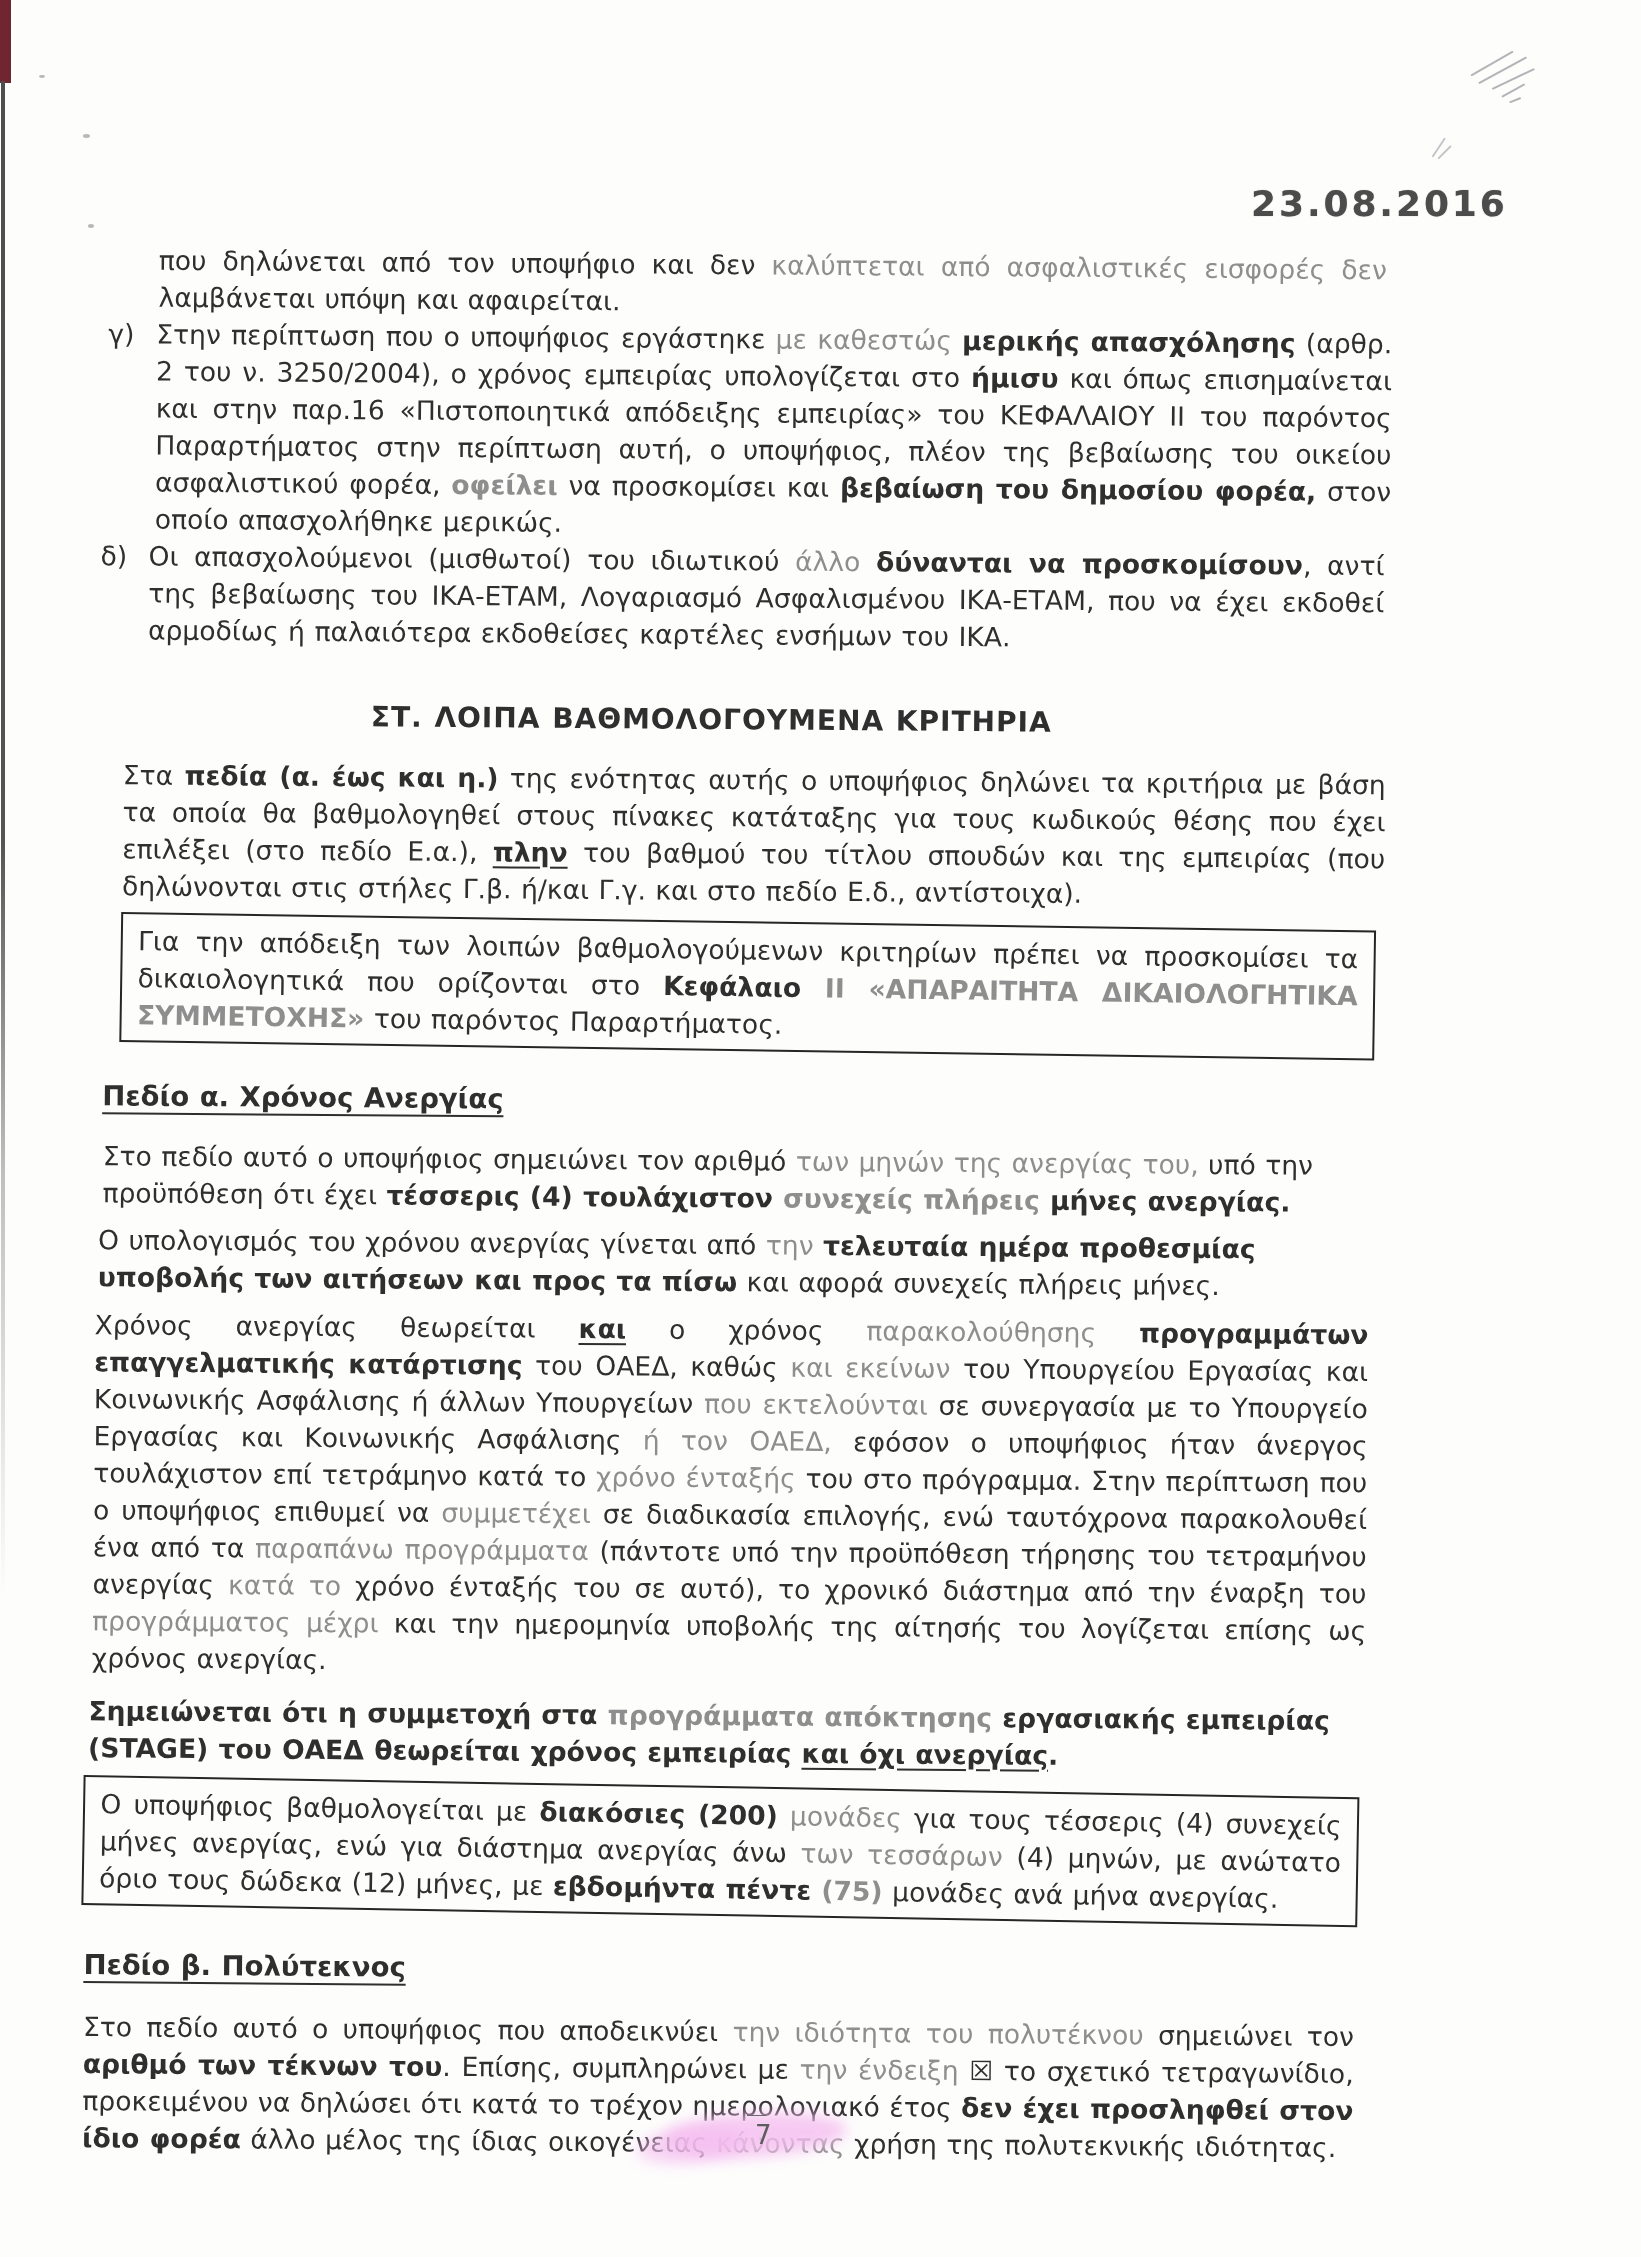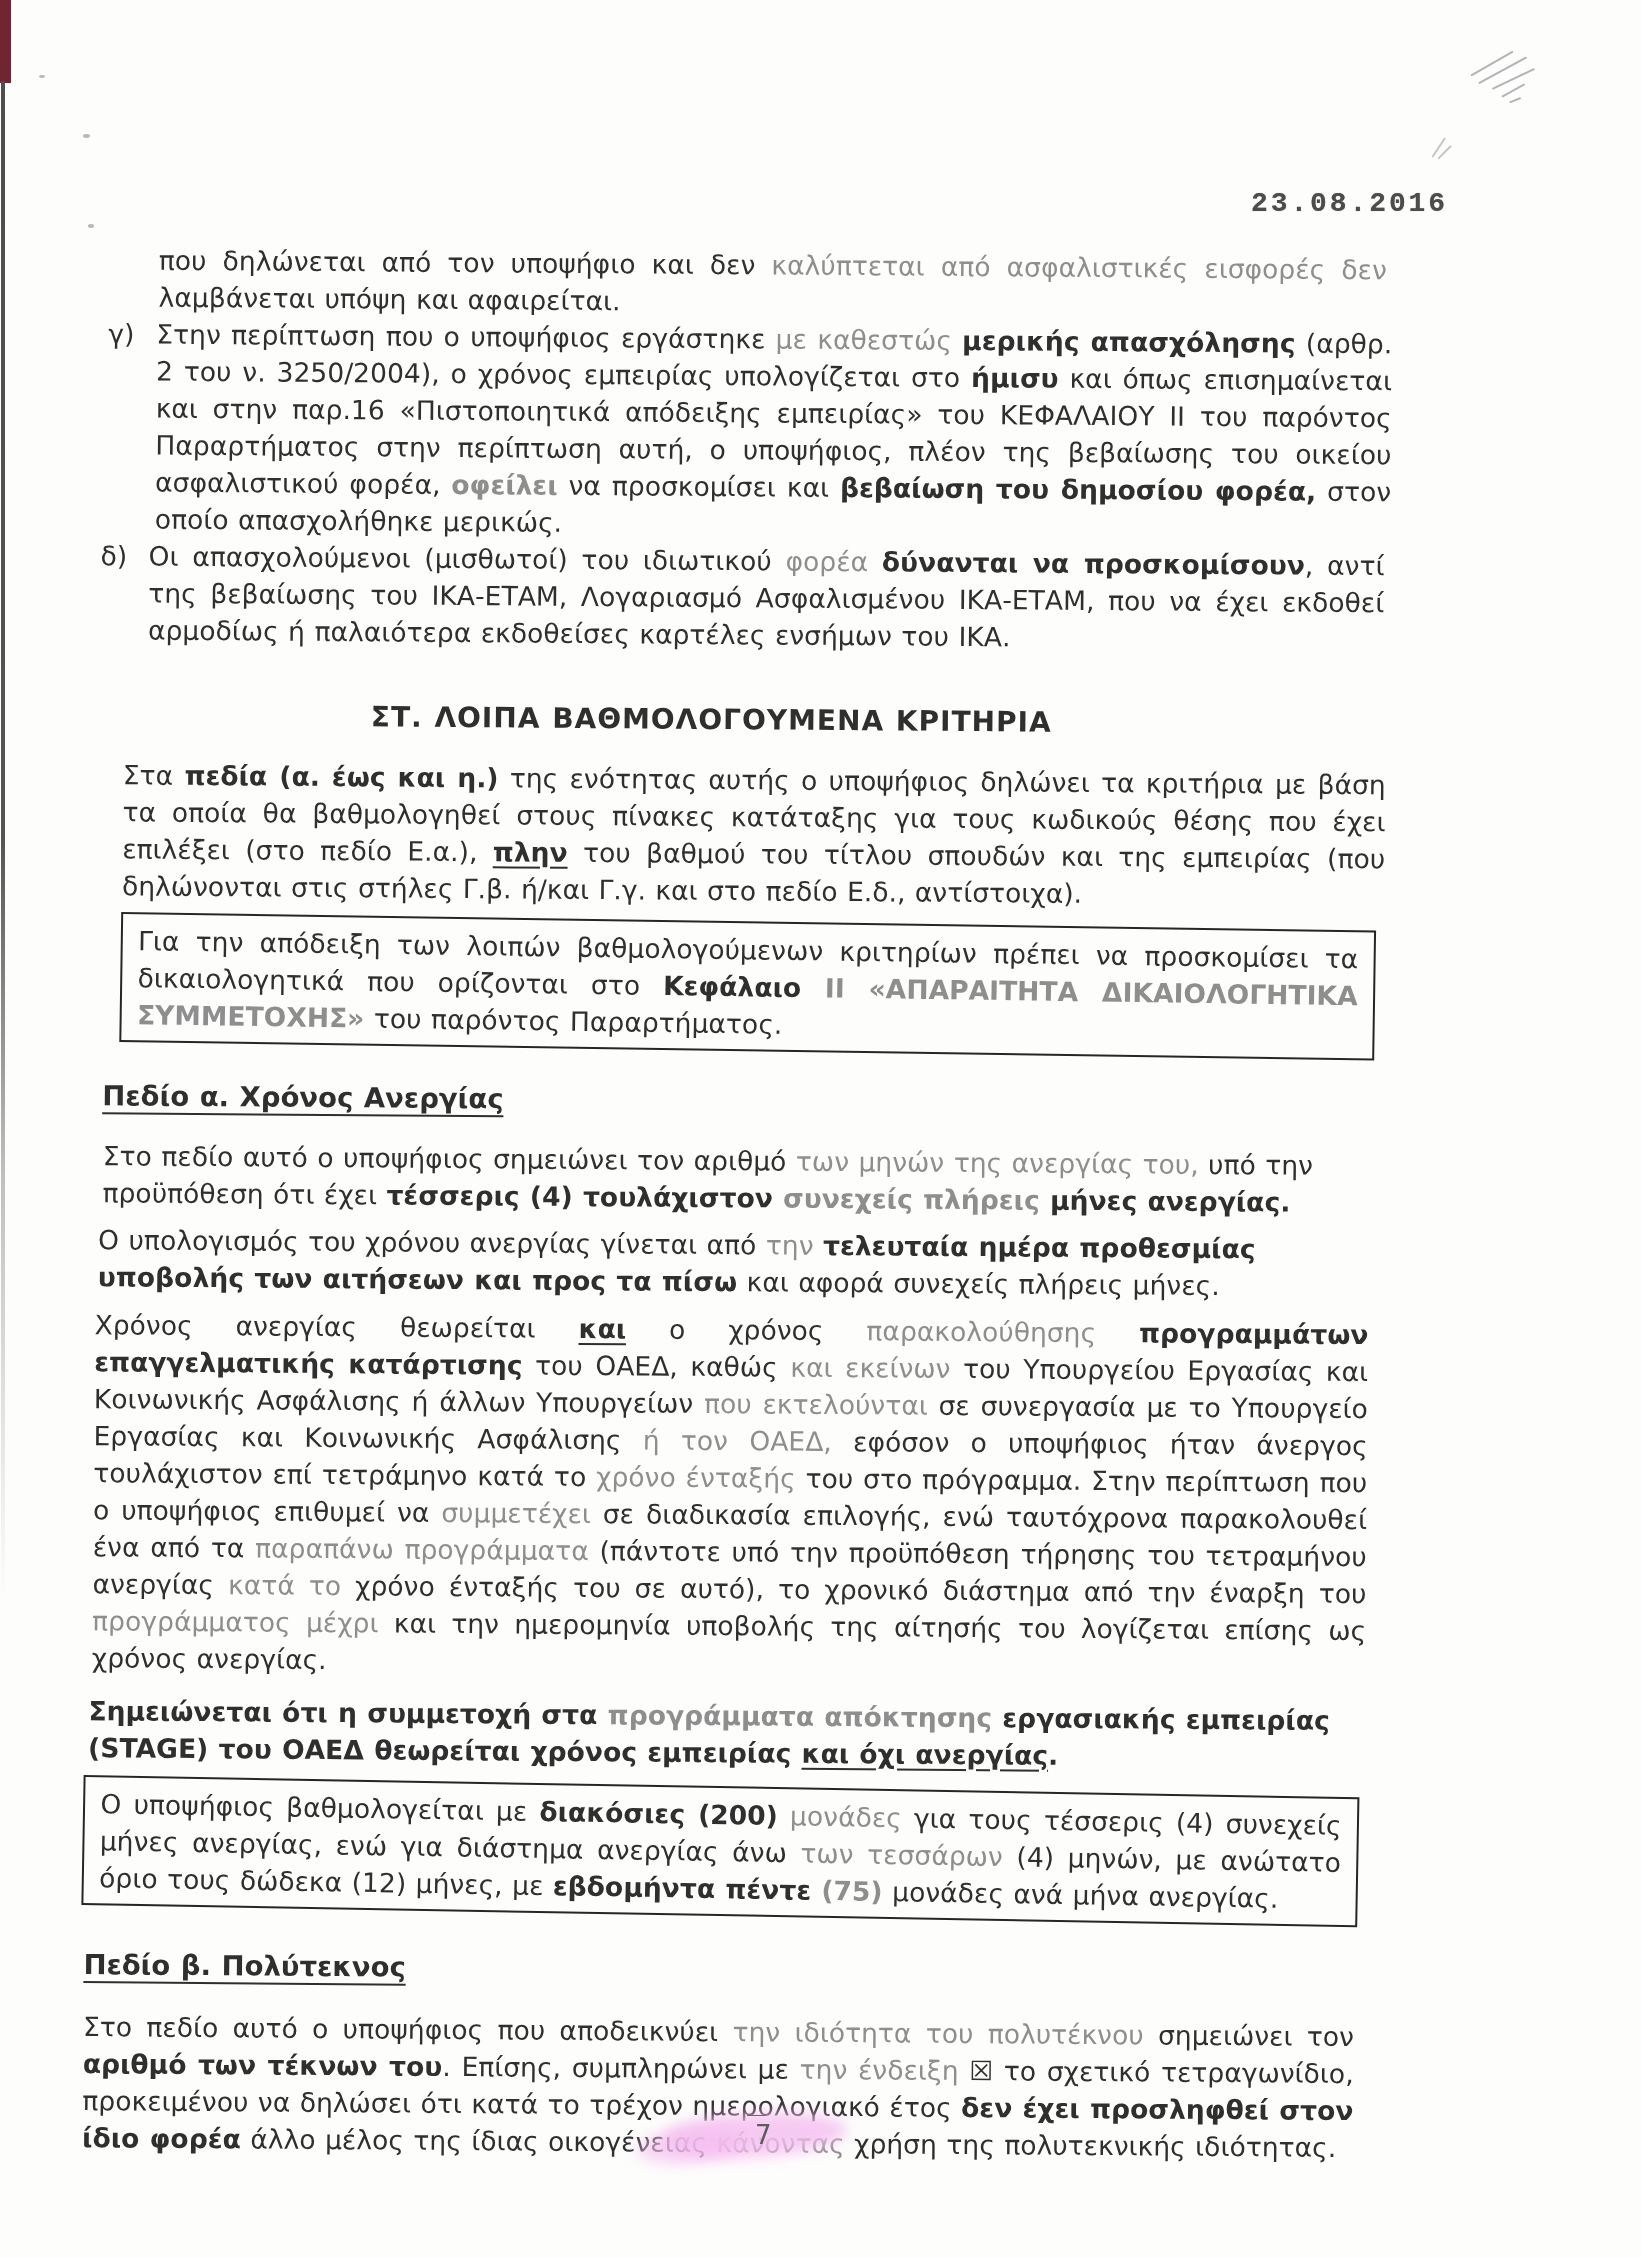--- a/index.html
+++ b/index.html
@@ -29,23 +29,22 @@
   .b8{margin-top:23px;margin-left:110px;width:1267px;}
   .b9{margin-top:9.7px;margin-left:106px;width:1271px;}
   .b10{margin-top:11.6px;margin-left:103px;width:1274px;text-align:justify;}
   .b11{margin-top:15.4px;margin-left:100px;width:1276px;font-weight:bold;}
   .box2{margin-top:15.4px;margin-left:95px;width:1276px;transform:rotate(0.55deg);}
   .hb{margin-top:35px;margin-left:97px;}
   .b14{margin-top:25px;margin-left:97px;width:1271px;text-align:justify;}
 
   #date-stamp{
     position:absolute;top:185px;left:1251px;
-    font-size:28px;font-weight:bold;letter-spacing:2.9px;color:#4c4c4c;
+    font-size:36px;font-weight:bold;letter-spacing:2.9px;color:#4c4c4c;
     text-shadow:0 0 1px #9a9a9a;
-    font-family:Liberation Mono, monospace;
   }
   #page-footer{position:absolute;left:637px;top:2103px;width:232px;height:77px;}
   .blob{position:absolute;background:var(--highlight-pink,#f5bdf0);filter:blur(6.8px);opacity:.8;}
   .blob1{left:27px;top:9.7px;width:183px;height:44px;border-radius:45% 55% 50% 50%;transform:rotate(-4deg);}
   .blob2{left:0px;top:25px;width:106px;height:35px;border-radius:50%;transform:rotate(-6deg);opacity:.65;}
   #page-number{position:absolute;left:118px;top:13.5px;font-size:26px;color:#5d5d5d;}
   #page-number-dash{position:absolute;left:110px;top:11.6px;width:19.3px;height:1.9px;background:#6a6a6a;}
 
   #edge-top{position:absolute;left:0;top:0;width:10.6px;height:83px;background:var(--edge-mark,#6f2631);}
   #edge-line{position:absolute;left:1px;top:81px;width:3.9px;height:1516px;
@@ -71,21 +70,21 @@
   <svg id="scribble2" width="39" height="33" viewBox="0 0 40 34">
     <path d="M6 26 L18 8 M12 28 L24 16" stroke="#c4c4c8" stroke-width="2" fill="none" stroke-linecap="round"></path>
   </svg>
 
   <div id="date-stamp">23.08.2016</div>
 
   <div id="content">
       <div id="doc-blocks">
         <div class="block paragraph b1"><span>που δηλώνεται από τον υποψήφιο και δεν </span><span class="f">καλύπτεται από ασφαλιστικές εισφορές δεν</span><span> λαμβάνεται υπόψη και αφαιρείται.</span></div>
         <div class="block li b2"><span class="li-label">γ)</span><span>Στην περίπτωση που ο υποψήφιος εργάστηκε </span><span class="f">με καθεστώς </span><span class="b">μερικής απασχόλησης</span><span> (αρθρ. 2 του ν. 3250/2004), ο χρόνος εμπειρίας υπολογίζεται στο </span><span class="b">ήμισυ</span><span> και όπως επισημαίνεται και στην παρ.16 «Πιστοποιητικά απόδειξης  εμπειρίας» του ΚΕΦΑΛΑΙΟΥ ΙΙ του παρόντος Παραρτήματος στην περίπτωση αυτή, ο υποψήφιος, πλέον της βεβαίωσης του οικείου ασφαλιστικού φορέα, </span><span class="b f">οφείλει</span><span> να προσκομίσει και </span><span class="b">βεβαίωση του δημοσίου φορέα,</span><span> στον οποίο  απασχολήθηκε μερικώς.</span></div>
-        <div class="block li b3"><span class="li-label">δ)</span><span>Οι απασχολούμενοι (μισθωτοί) του ιδιωτικού </span><span class="f">φορέα </span><span class="b">δύνανται να προσκομίσουν</span><span>, αντί της βεβαίωσης του ΙΚΑ-ΕΤΑΜ, Λογαριασμό Ασφαλισμένου ΙΚΑ-ΕΤΑΜ, που να έχει εκδοθεί αρμοδίως ή παλαιότερα εκδοθείσες καρτέλες ενσήμων του ΙΚΑ.</span></div>
+        <div class="block li b3"><span class="li-label">δ)</span><span>Οι απασχολούμενοι (μισθωτοί) του ιδιωτικού </span><span class="f">άλλο </span><span class="b">δύνανται να προσκομίσουν</span><span>, αντί της βεβαίωσης του ΙΚΑ-ΕΤΑΜ, Λογαριασμό Ασφαλισμένου ΙΚΑ-ΕΤΑΜ, που να έχει εκδοθεί αρμοδίως ή παλαιότερα εκδοθείσες καρτέλες ενσήμων του ΙΚΑ.</span></div>
         <div class="block heading-center "><span>ΣΤ.  ΛΟΙΠΑ ΒΑΘΜΟΛΟΓΟΥΜΕΝΑ ΚΡΙΤΗΡΙΑ</span></div>
         <div class="block paragraph b5"><span>Στα </span><span class="b">πεδία (α. έως και η.)</span><span> της ενότητας αυτής ο υποψήφιος δηλώνει τα κριτήρια με βάση τα οποία θα βαθμολογηθεί στους πίνακες κατάταξης για τους κωδικούς θέσης που έχει επιλέξει (στο πεδίο Ε.α.), </span><span class="b u">πλην</span><span> του βαθμού του τίτλου σπουδών και της εμπειρίας (που δηλώνονται στις στήλες Γ.β. ή/και Γ.γ. και στο πεδίο Ε.δ., αντίστοιχα).</span></div>
         <div class="block box box1"><span>Για την απόδειξη των λοιπών βαθμολογούμενων κριτηρίων πρέπει να προσκομίσει τα δικαιολογητικά που ορίζονται στο </span><span class="b">Κεφάλαιο </span><span class="b f">ΙΙ </span><span class="b f">«ΑΠΑΡΑΙΤΗΤΑ ΔΙΚΑΙΟΛΟΓΗΤΙΚΑ ΣΥΜΜΕΤΟΧΗΣ»</span><span> του παρόντος Παραρτήματος.</span></div>
         <div class="block heading-underline ha"><span>Πεδίο α. Χρόνος Ανεργίας </span></div>
         <div class="block paragraph b8"><span>Στο πεδίο αυτό ο υποψήφιος σημειώνει τον αριθμό </span><span class="f">των μηνών της ανεργίας του,</span><span> υπό την προϋπόθεση ότι έχει </span><span class="b">τέσσερις (4) τουλάχιστον </span><span class="b f">συνεχείς πλήρεις</span><span class="b"> μήνες ανεργίας.</span></div>
         <div class="block paragraph b9"><span>Ο υπολογισμός του χρόνου ανεργίας γίνεται από </span><span class="f">την </span><span class="b">τελευταία ημέρα προθεσμίας υποβολής των αιτήσεων και προς τα πίσω</span><span> και αφορά συνεχείς πλήρεις μήνες.</span></div>
         <div class="block paragraph b10"><span>Χρόνος ανεργίας θεωρείται </span><span class="b u">και</span><span> ο χρόνος </span><span class="f">παρακολούθησης </span><span class="b">προγραμμάτων επαγγελματικής κατάρτισης</span><span> του ΟΑΕΔ, καθώς </span><span class="f">και εκείνων</span><span> του Υπουργείου Εργασίας και Κοινωνικής Ασφάλισης ή άλλων Υπουργείων </span><span class="f">που εκτελούνται</span><span> σε συνεργασία με το Υπουργείο Εργασίας και Κοινωνικής Ασφάλισης </span><span class="f">ή τον ΟΑΕΔ,</span><span> εφόσον ο υποψήφιος ήταν άνεργος τουλάχιστον επί τετράμηνο κατά το </span><span class="f">χρόνο ένταξής</span><span> του στο πρόγραμμα. Στην περίπτωση που ο υποψήφιος επιθυμεί να </span><span class="f">συμμετέχει</span><span> σε διαδικασία επιλογής, ενώ ταυτόχρονα παρακολουθεί ένα από τα </span><span class="f">παραπάνω προγράμματα</span><span> (πάντοτε υπό την προϋπόθεση τήρησης του τετραμήνου ανεργίας </span><span class="f">κατά το</span><span> χρόνο ένταξής του σε αυτό), το χρονικό διάστημα από την έναρξη του </span><span class="f">προγράμματος μέχρι</span><span> και την ημερομηνία υποβολής της αίτησής του λογίζεται επίσης ως χρόνος ανεργίας.</span></div>
         <div class="block paragraph b11"><span>Σημειώνεται ότι η συμμετοχή στα </span><span class="f">προγράμματα απόκτησης</span><span> εργασιακής εμπειρίας (STAGE) του ΟΑΕΔ θεωρείται χρόνος εμπειρίας </span><span class="u">και όχι ανεργίας</span><span>.</span></div>
         <div class="block box box2"><span>Ο υποψήφιος βαθμολογείται με </span><span class="b">διακόσιες (200)</span><span class="f"> μονάδες</span><span> για τους τέσσερις (4) συνεχείς μήνες ανεργίας, ενώ για διάστημα ανεργίας άνω </span><span class="f">των τεσσάρων</span><span> (4) μηνών, με ανώτατο όριο τους δώδεκα (12) μήνες, με </span><span class="b">εβδομήντα πέντε </span><span class="b f">(75)</span><span> μονάδες ανά μήνα ανεργίας.</span></div>
         <div class="block heading-underline hb"><span>Πεδίο β. Πολύτεκνος </span></div>

